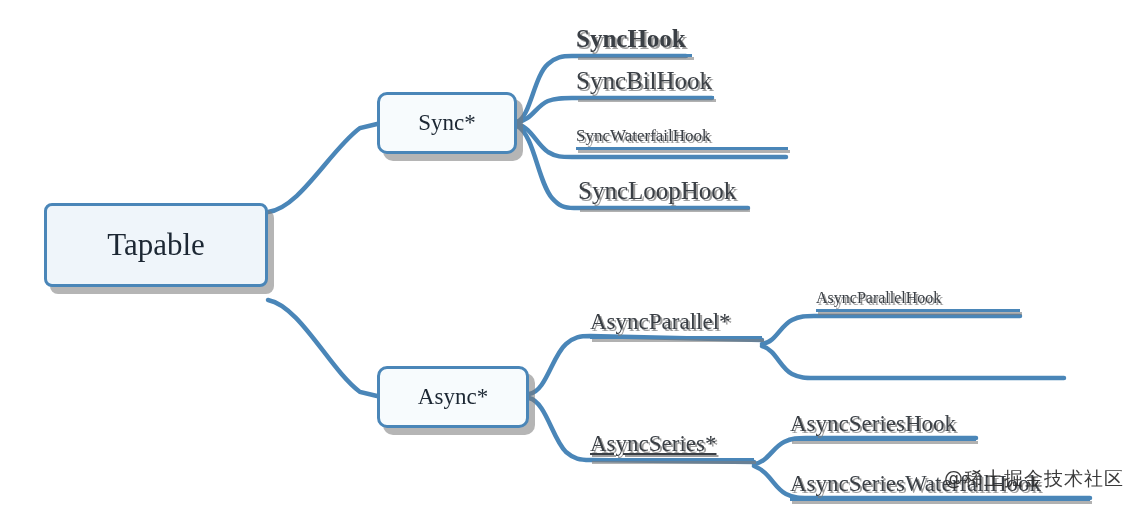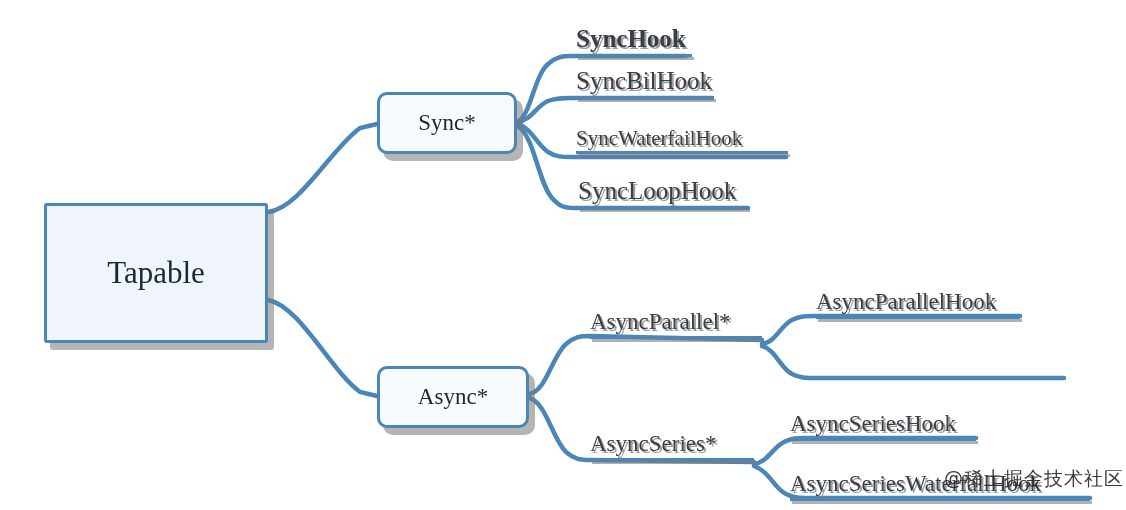--- a/index.html
+++ b/index.html
@@ -31,23 +31,23 @@
     display: flex;
     align-items: center;
     justify-content: center;
     color: #1c2733;
     box-shadow: 6px 7px 0 rgba(120,120,120,0.55);
   }
   #node-root {
     left: 44px;
     top: 203px;
     width: 224px;
-    height: 140px;
+    height: 84px;
     font-size: 31px;
-    border-radius: 3px;
+    border-radius: 8px;
     justify-content: center;
   }
   #node-sync {
     left: 377px;
     top: 92px;
     width: 140px;
     height: 62px;
     font-size: 23px;
     background: #f7fbfd;
   }
@@ -130,39 +130,39 @@
   </div>
 
   <div class="leaf" style="left:576px; top:26px; width:116px; font-size:25px;font-weight:bold;">
     <span class="txt">SyncHook</span>
     <span class="rule"></span>
   </div>
   <div class="leaf" style="left:576px; top:68px; width:138px; font-size:25px;">
     <span class="txt">SyncBilHook</span>
     <span class="rule"></span>
   </div>
-  <div class="leaf" style="left:576px; top:127px; width:212px; font-size:21px;">
+  <div class="leaf" style="left:576px; top:127px; width:212px; font-size:17px;">
     <span class="txt">SyncWaterfailHook</span>
     <span class="rule"></span>
   </div>
   <div class="leaf" style="left:578px; top:178px; width:170px; font-size:25px;">
     <span class="txt">SyncLoopHook</span>
     <span class="rule"></span>
   </div>
 
   <div class="leaf" style="left:590px; top:310px; width:172px; font-size:23px;">
     <span class="txt">AsyncParallel*</span>
     <span class="rule"></span>
   </div>
-  <div class="leaf" style="left:590px; top:432px; width:164px; font-size:23px;">
+  <div class="leaf" style="left:590px; top:432px; width:164px; font-size:23px;text-decoration:underline;">
     <span class="txt">AsyncSeries*</span>
     <span class="rule"></span>
   </div>
 
-  <div class="leaf" style="left:816px; top:290px; width:204px; font-size:23px;">
+  <div class="leaf" style="left:816px; top:290px; width:204px; font-size:16px;">
     <span class="txt">AsyncParallelHook</span>
     <span class="rule"></span>
   </div>
 
   <div class="leaf" style="left:790px; top:412px; width:186px; font-size:23px;">
     <span class="txt">AsyncSeriesHook</span>
     <span class="rule"></span>
   </div>
   <div class="leaf" style="left:790px; top:472px; width:300px; font-size:23px;">
     <span class="txt">AsyncSeriesWaterfallHook</span>

